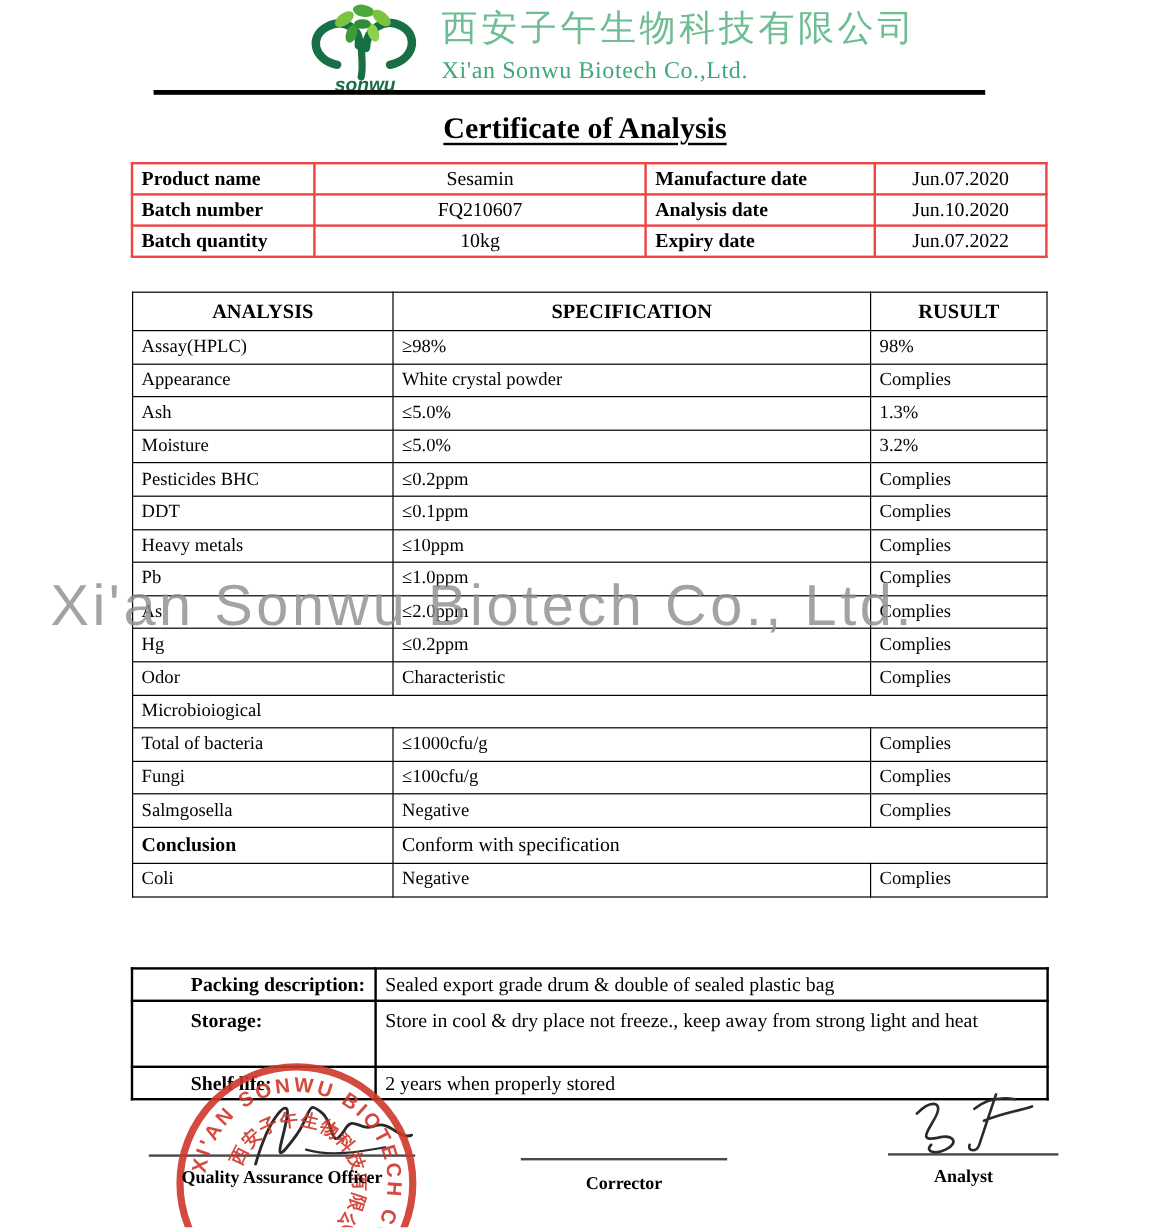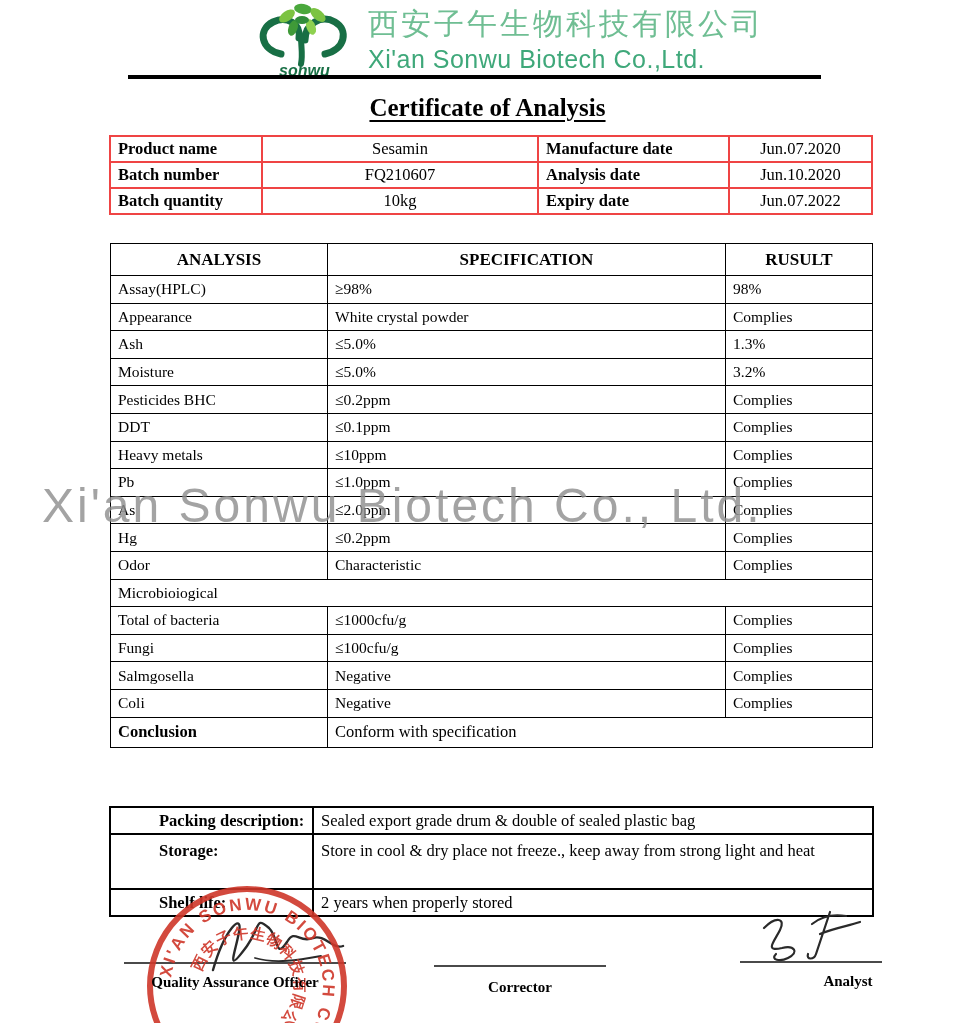--- a/index.html
+++ b/index.html
@@ -11,21 +11,21 @@
   }
 
   
   .logo-wrap { position:absolute; left:243px; top:2px; width:120px; height:78px; }
   .company-names { position:absolute; left:368px; top:6px; }
   .company-cn {
     font-family:"DejaVu Sans", sans-serif; font-size:30px; line-height:36px;
     color:#6fbe93; letter-spacing:3px; font-weight:500; white-space:nowrap;
   }
   .company-en {
-    font-family:Liberation Sans, sans-serif; font-size:25px; line-height:34px;
+    font-family:Liberation Serif, serif; font-size:20px; line-height:34px;
     color:#3fa87a; letter-spacing:0.5px; white-space:nowrap;
   }
   .top-rule { position:absolute; left:128px; top:75px; width:693px; height:4px; background:#000; }
 
   .doc-title {
     position:absolute; left:0; top:94px; width:975px; text-align:center;
     font-size:25px; font-weight:bold;
     text-decoration:underline; text-decoration-thickness:2px; text-underline-offset:4px;
   }
 
@@ -63,21 +63,21 @@
   .sig-line { position:absolute; height:2px; background:#4a4a4a; z-index:4; }
   .sig-label {
     position:absolute; font-size:15px; font-weight:bold; text-align:center;
     font-family:"Liberation Serif", serif; z-index:7; white-space:nowrap;
   }
   .line-qa { left:124px; top:962px; width:222px; }
   .label-qa { left:114px; top:974px; width:242px; }
   .line-corrector { left:434px; top:965px; width:172px; }
   .label-corrector { left:434px; top:979px; width:172px; }
   .line-analyst { left:740px; top:961px; width:142px; }
-  .label-analyst { left:777px; top:973px; width:142px; }
+  .label-analyst { left:732px; top:973px; width:142px; }
   .sig-svg { position:absolute; z-index:6; }
   .qa-sign { left:195px; top:898px; }
   .analyst-sign { left:742px; top:908px; }
 
   
   .stamp { position:absolute; left:141px; top:880px; z-index:6; opacity:0.9; }
 </style>
 </head>
 <body>
 
@@ -217,27 +217,27 @@
         <td>Fungi</td>
         <td>≤100cfu/g</td>
         <td>Complies</td>
       </tr>
       <tr>
         <td>Salmgosella</td>
         <td>Negative</td>
         <td>Complies</td>
       </tr>
       <tr>
+        <td class="concl-lbl">Conclusion</td>
+        <td class="concl-val" colspan="2">Conform with specification</td>
+      </tr>
+      <tr>
         <td>Coli</td>
         <td>Negative</td>
         <td>Complies</td>
-      </tr>
-      <tr>
-        <td class="concl-lbl">Conclusion</td>
-        <td class="concl-val" colspan="2">Conform with specification</td>
       </tr>
     </tbody>
   </table>
 
   <div class="watermark">Xi'an Sonwu Biotech Co., Ltd.</div>
 
   <table class="packing-table">
     <colgroup>
         <col style="width:203px">
         <col style="width:560px">

